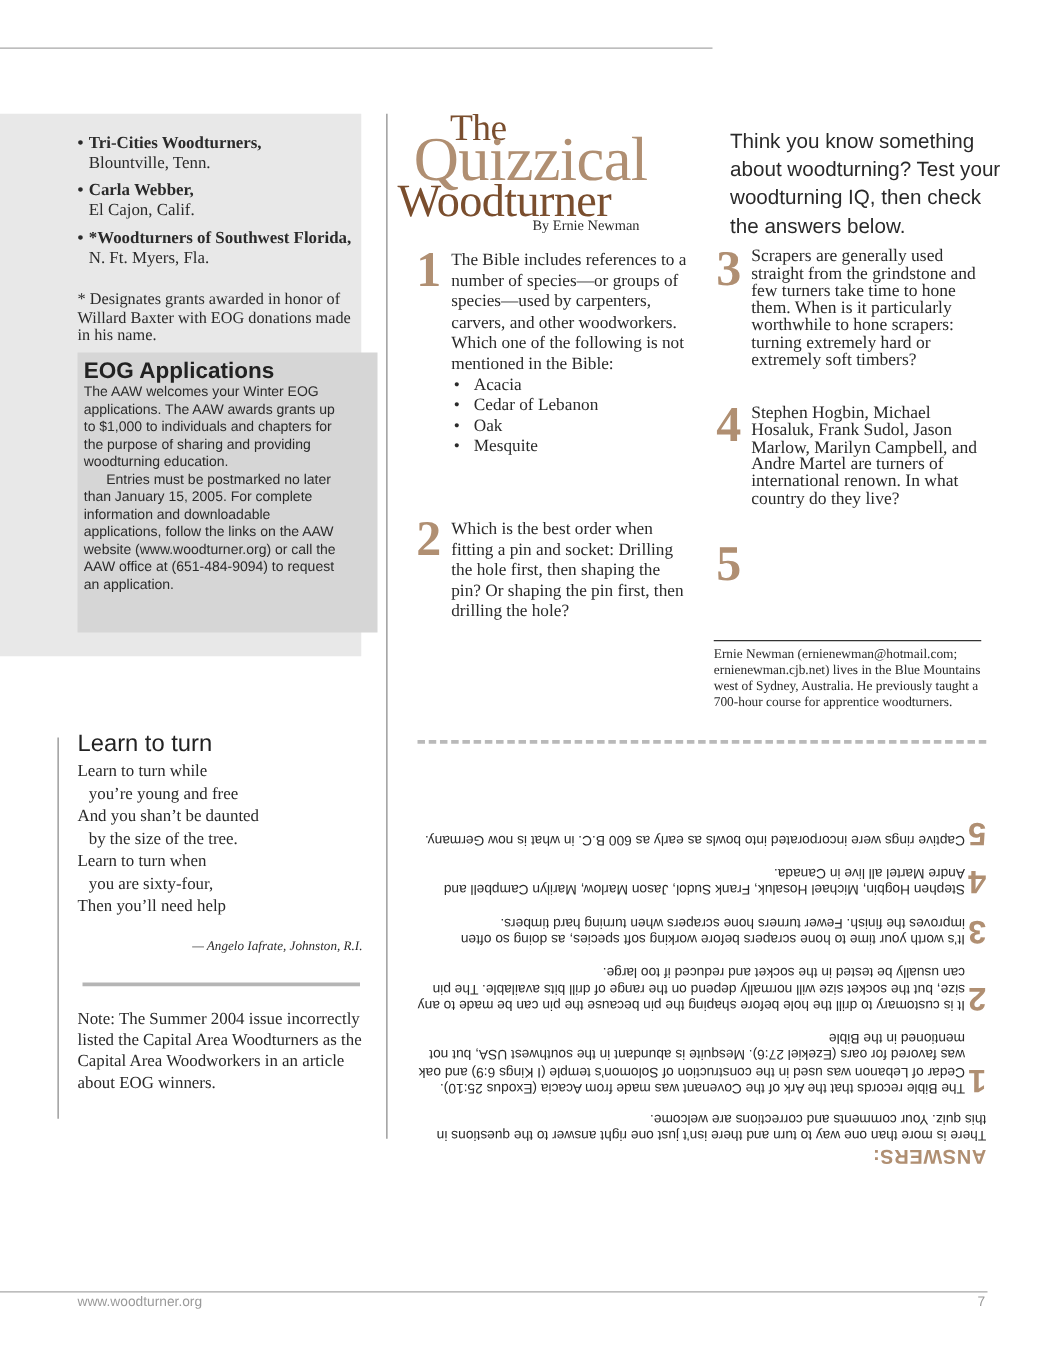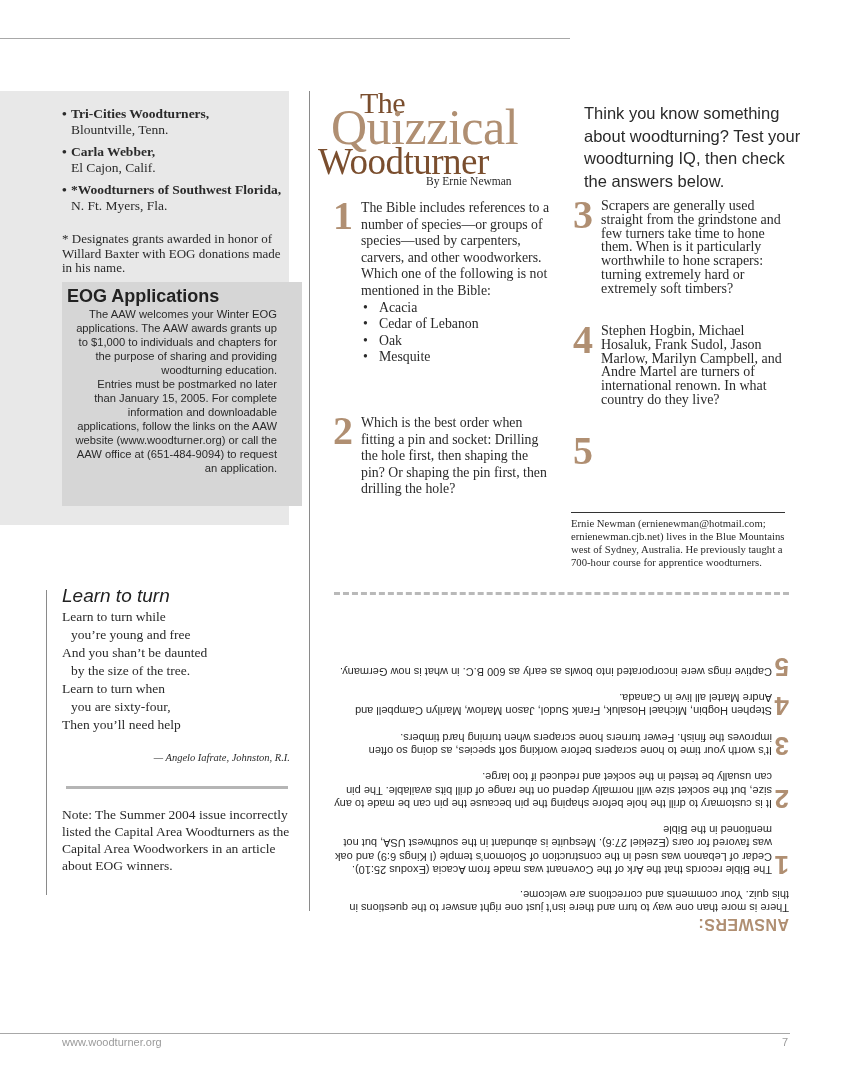--- a/index.html
+++ b/index.html
@@ -13,27 +13,27 @@
   .grey-panel { position:absolute; left:0; top:91px; width:289px; height:434px; background:#e8e8e8; }
   .grantees { position:absolute; left:62px; top:106px; width:220px; font-size:13.5px; line-height:16px; }
   .grantee { margin-bottom:6px; display:flex; }
   .grantee .bullet { width:9px; flex:none; font-weight:bold; }
   .grantee .name { font-weight:bold; display:block; }
   .footnote { position:absolute; left:62px; top:232px; width:225px; font-size:13px; line-height:14.5px; }
 
   .eog-box { position:absolute; left:62px; top:282px; width:240px; height:224px; background:#d6d6d6; }
   .eog-title { position:absolute; left:5px; top:4px; font-size:18px; font-weight:bold; color:#222; }
   .eog-body { position:absolute; left:5px; top:25px; width:210px; font-size:11.2px; line-height:14px; color:#2a2a2a; }
-  .eog-body p { margin:0;text-align:right; }
+  .eog-body p { margin:0; }
   .eog-body .indent { text-indent:18px; }
 
   .left-vline { position:absolute; left:46px; top:590px; width:1px; height:305px; background:#8a8a8a; }
   .center-vline { position:absolute; left:309px; top:91px; width:1px; height:820px; background:#8a8a8a; }
 
-  .poem-title { position:absolute; left:62px; top:585px; font-size:19px; color:#222;font-style:italic; }
+  .poem-title { position:absolute; left:62px; top:585px; font-size:19px; color:#222; }
   .poem { position:absolute; left:62px; top:608px; width:235px; font-size:13.5px; line-height:18px; }
   .poem .line-indent { padding-left:9px; }
   .poem-credit { position:absolute; left:62px; top:752px; width:228px; text-align:right; font-size:10.5px; font-style:italic; }
 
   .poem-rule { position:absolute; left:66px; top:786px; width:222px; height:3px; background:#b5b5b5; }
   .note { position:absolute; left:62px; top:806px; width:230px; font-size:13.5px; line-height:17px; }
 
   
   .title-block { position:absolute; left:316px; top:86px; width:250px; height:104px; }
   .t-the { position:absolute; left:44px; top:0px; font-size:30px; color:#7a4e2e; letter-spacing:-0.5px; }

